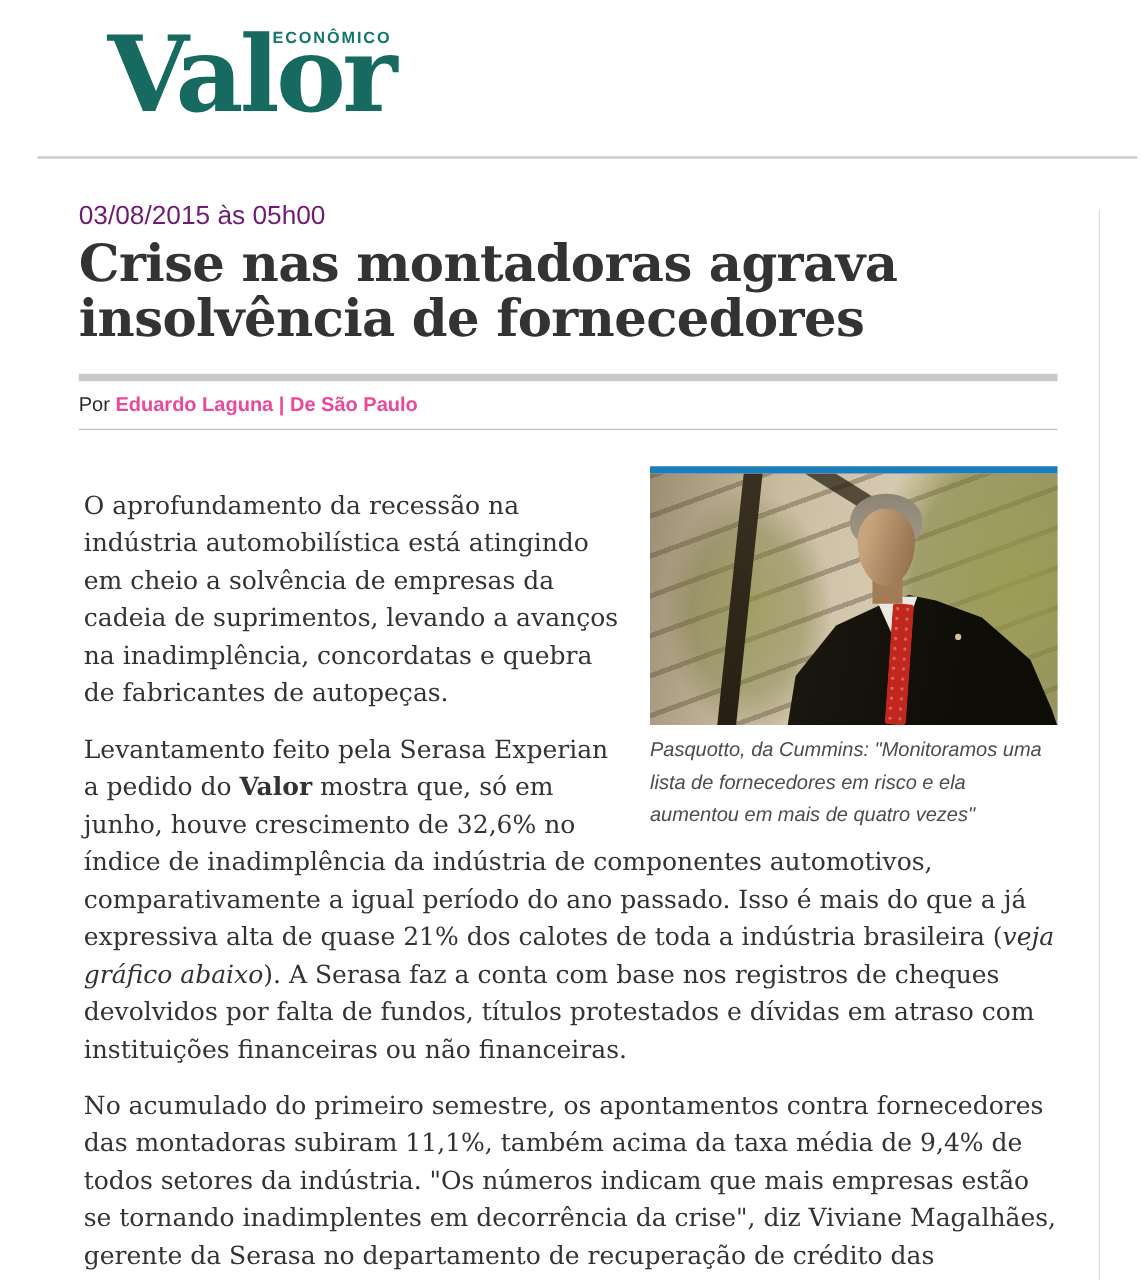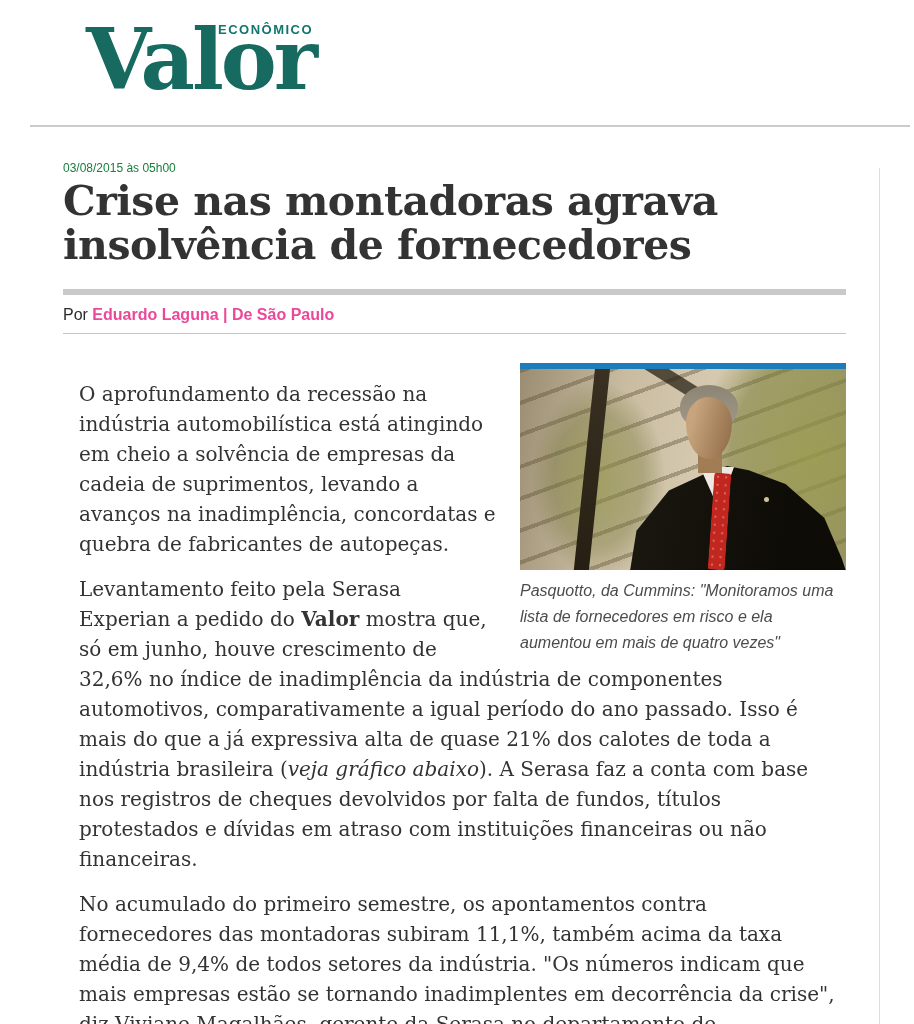--- a/index.html
+++ b/index.html
@@ -57,22 +57,22 @@
 
   
   .article {
     position: absolute;
     top: 127px;
     left: 63px;
     width: 783px;
   }
   .date {
     margin-top: 34px;
-    font-size: 12px;
-    color: #15803d;
+    font-size: 21px;
+    color: #701a75;
   }
   h1.headline {
     margin: 4px 0 0 0;
     font-family: "DejaVu Serif", serif;
     font-weight: bold;
     font-size: 41px;
     line-height: 44px;
     color: #333333;
     letter-spacing: -0.5px;
   }
@@ -92,21 +92,21 @@
     background: #c4c4c4;
   }
 
   .content {
     padding-top: 29px;
     font-family: "DejaVu Serif", serif;
     font-size: 20px;
     line-height: 30px;
     color: #333333;
   }
-  .content p { margin: 0 0 15px 16px; }
+  .content p { margin: 0 0 15px 4px; }
   .content p.first { margin-top: 16px; }
   .content em { font-style: italic; }
   .content strong { font-weight: bold; }
 
   
   figure.article-figure {
     float: right;
     width: 326px;
     margin: 0 0 6px 24px;
   }

